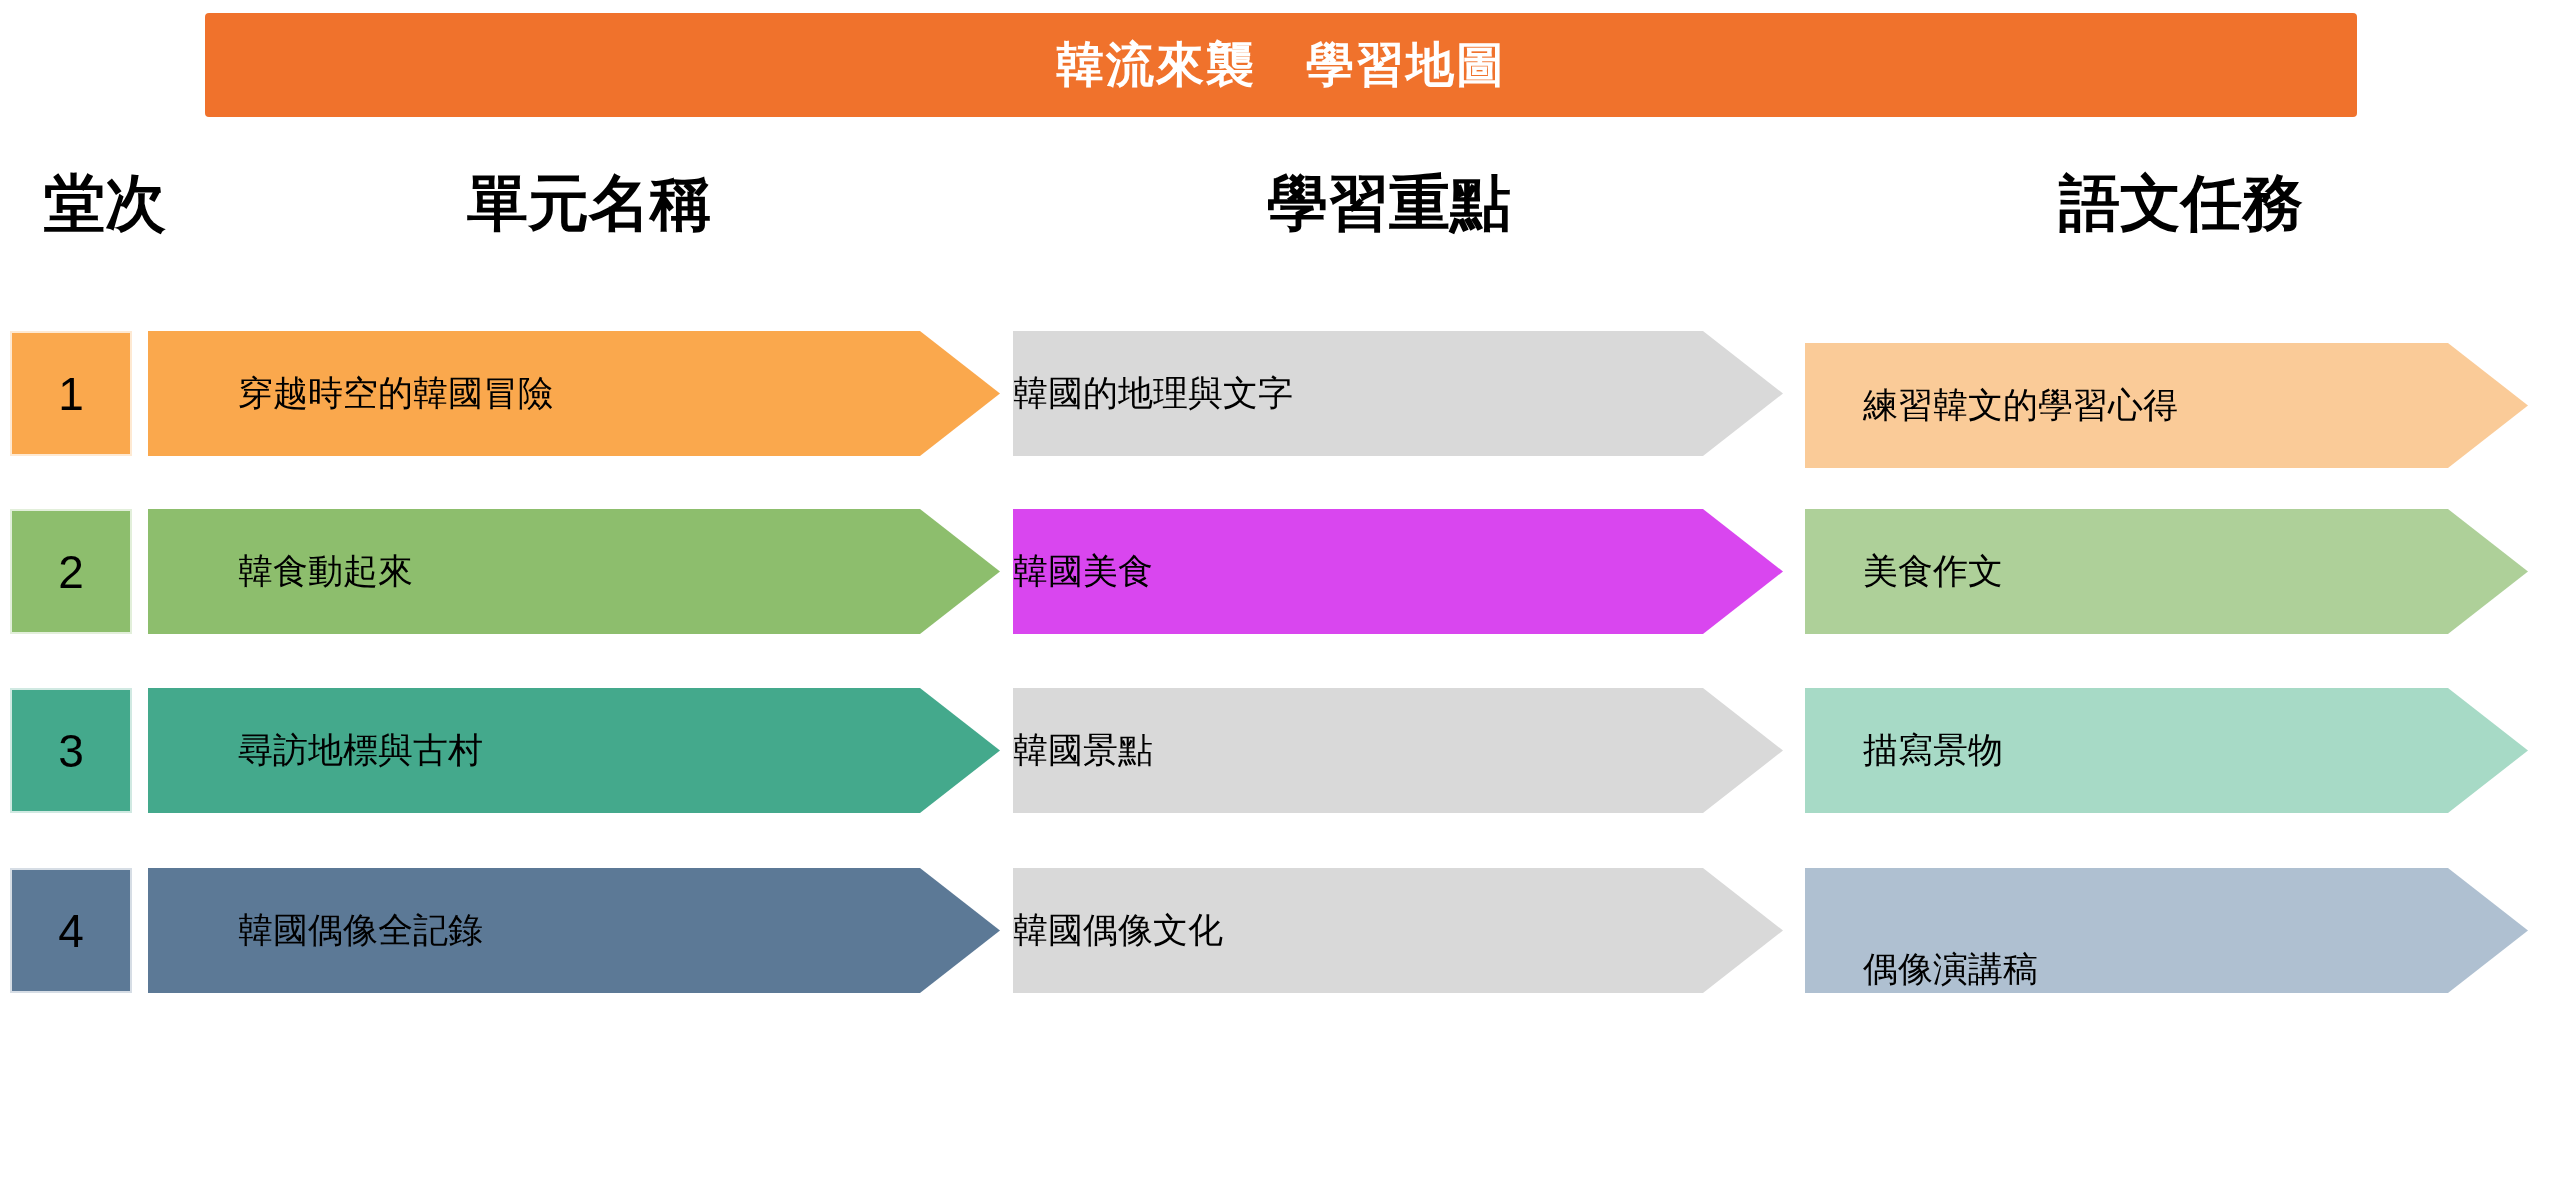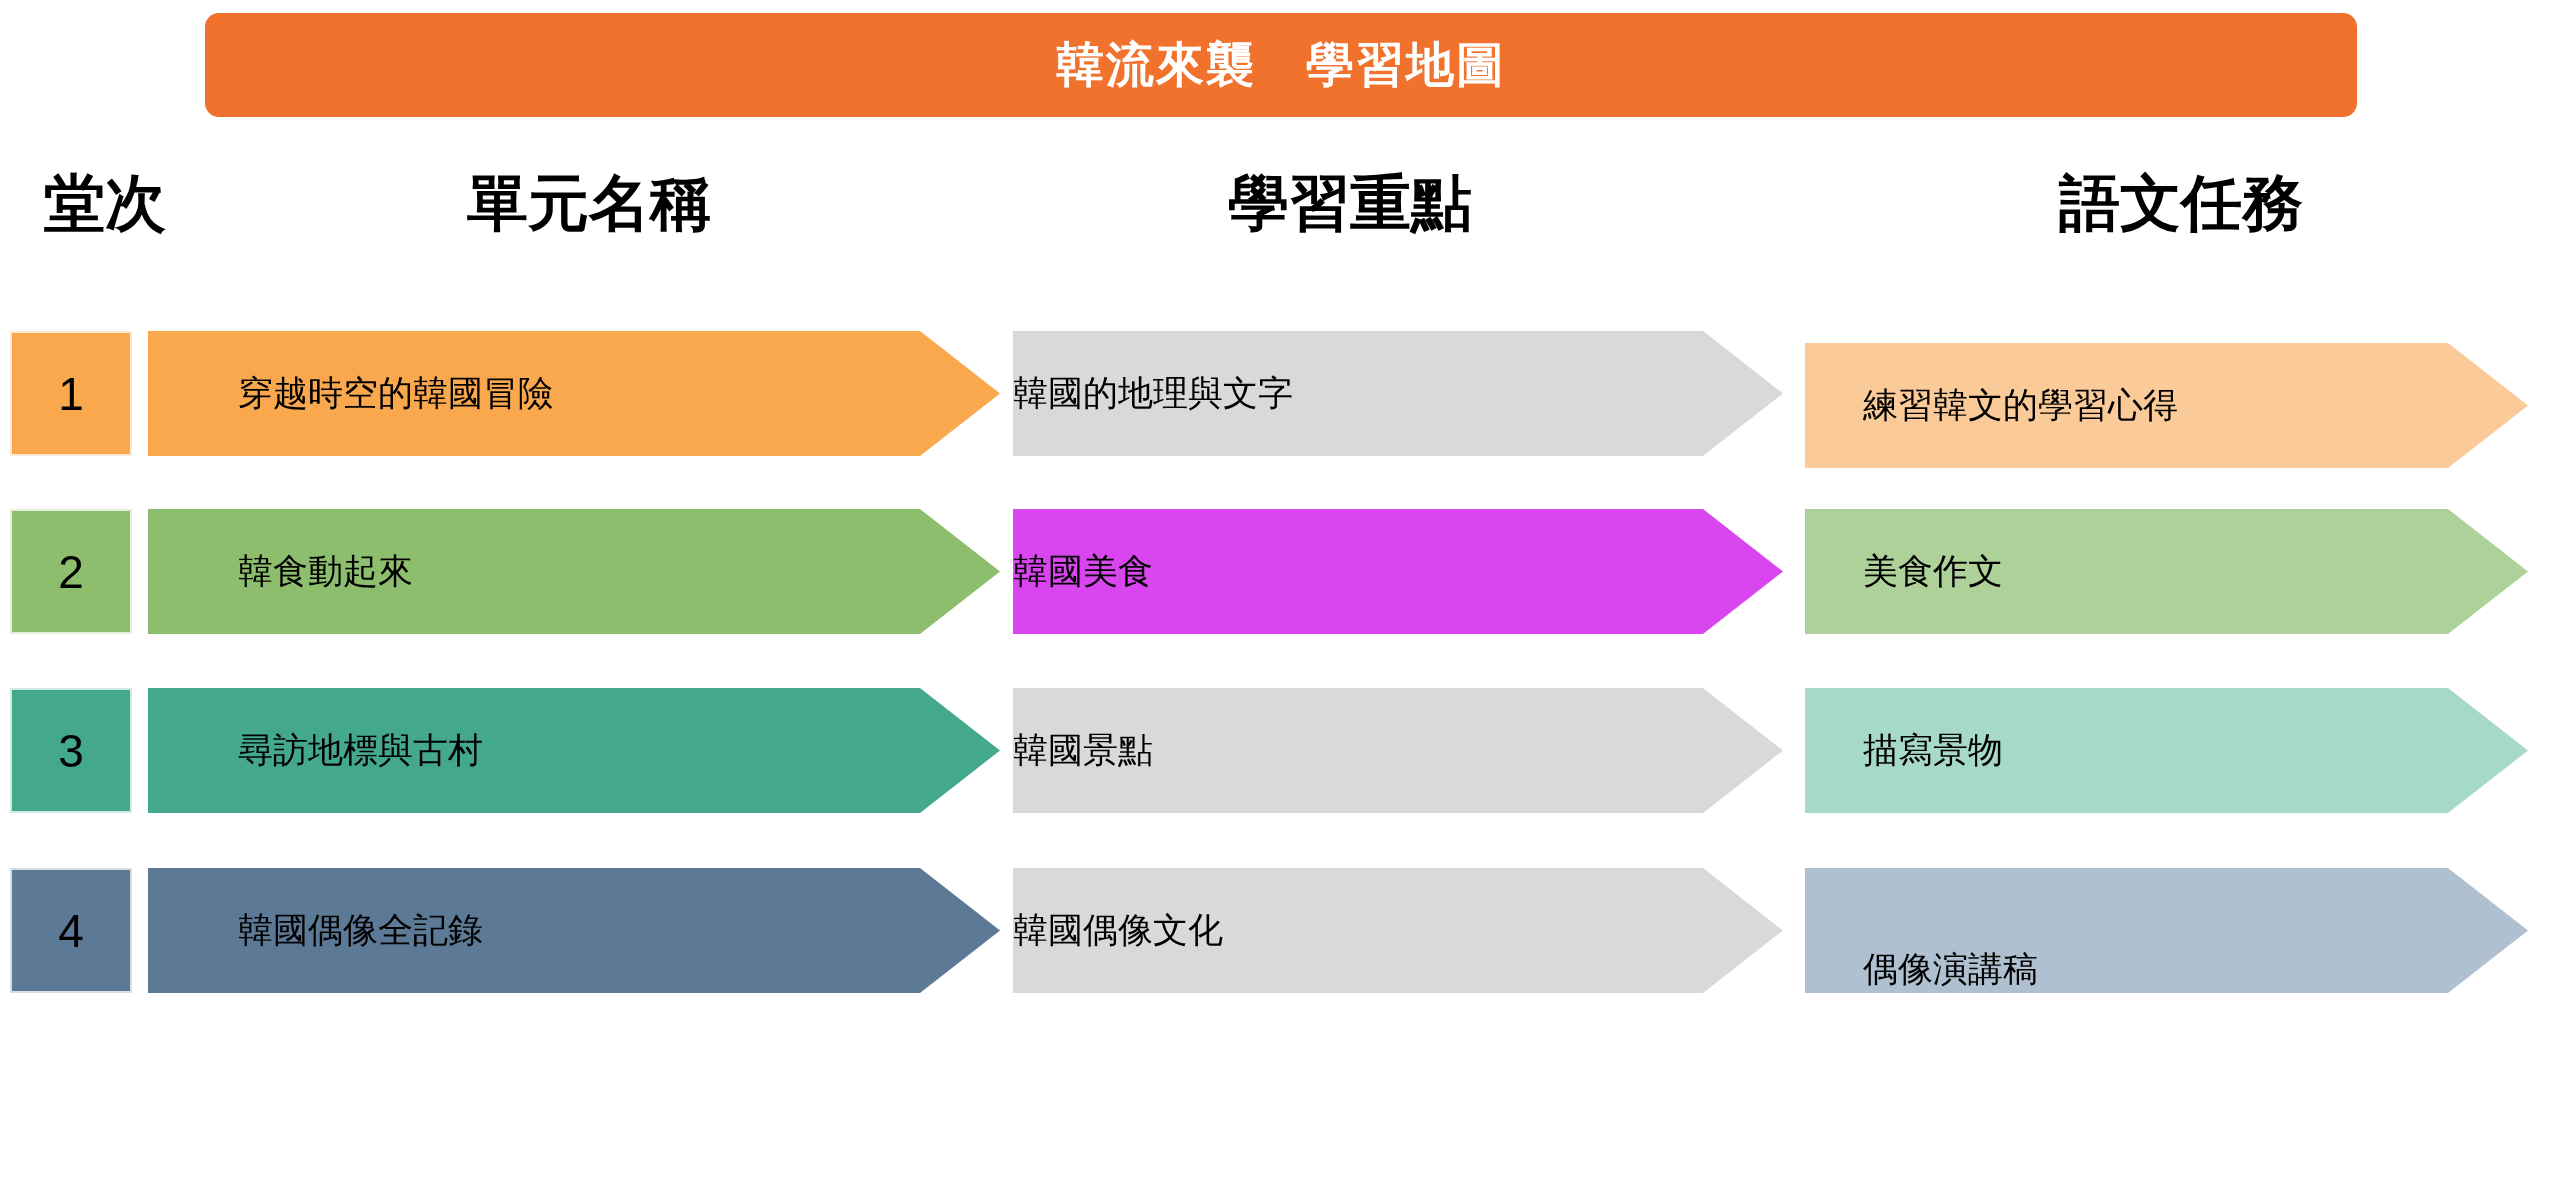--- a/index.html
+++ b/index.html
@@ -14,21 +14,21 @@
     background: #ffffff;
     font-family: "Liberation Sans", "DejaVu Sans", sans-serif;
     overflow: hidden;
   }
   .title-bar {
     position: absolute;
     left: 205px;
     top: 13px;
     width: 2152px;
     height: 104px;
-    border-radius: 14px;
+    border-radius: 4px;
     display: flex;
     align-items: center;
     justify-content: center;
     color: #ffffff;
     font-size: 48px;
     font-weight: bold;
     letter-spacing: 2px;
   }
   .hdr {
     position: absolute;
@@ -36,21 +36,21 @@
     height: 62px;
     line-height: 62px;
     font-size: 61px;
     font-weight: bold;
     color: #000000;
     text-align: center;
     white-space: nowrap;
   }
   .hdr-session { left: 10px;   width: 190px; }
   .hdr-unit    { left: 148px;  width: 882px; }
-  .hdr-focus   { left: 974px; width: 752px; }
+  .hdr-focus   { left: 1013px; width: 752px; }
   .hdr-task    { left: 1805px; width: 752px; }
 
   .numbox {
     position: absolute;
     left: 10px;
     width: 122px;
     height: 125px;
     box-sizing: border-box;
     border: 2px solid rgba(255,255,255,0.75);
     display: flex;

